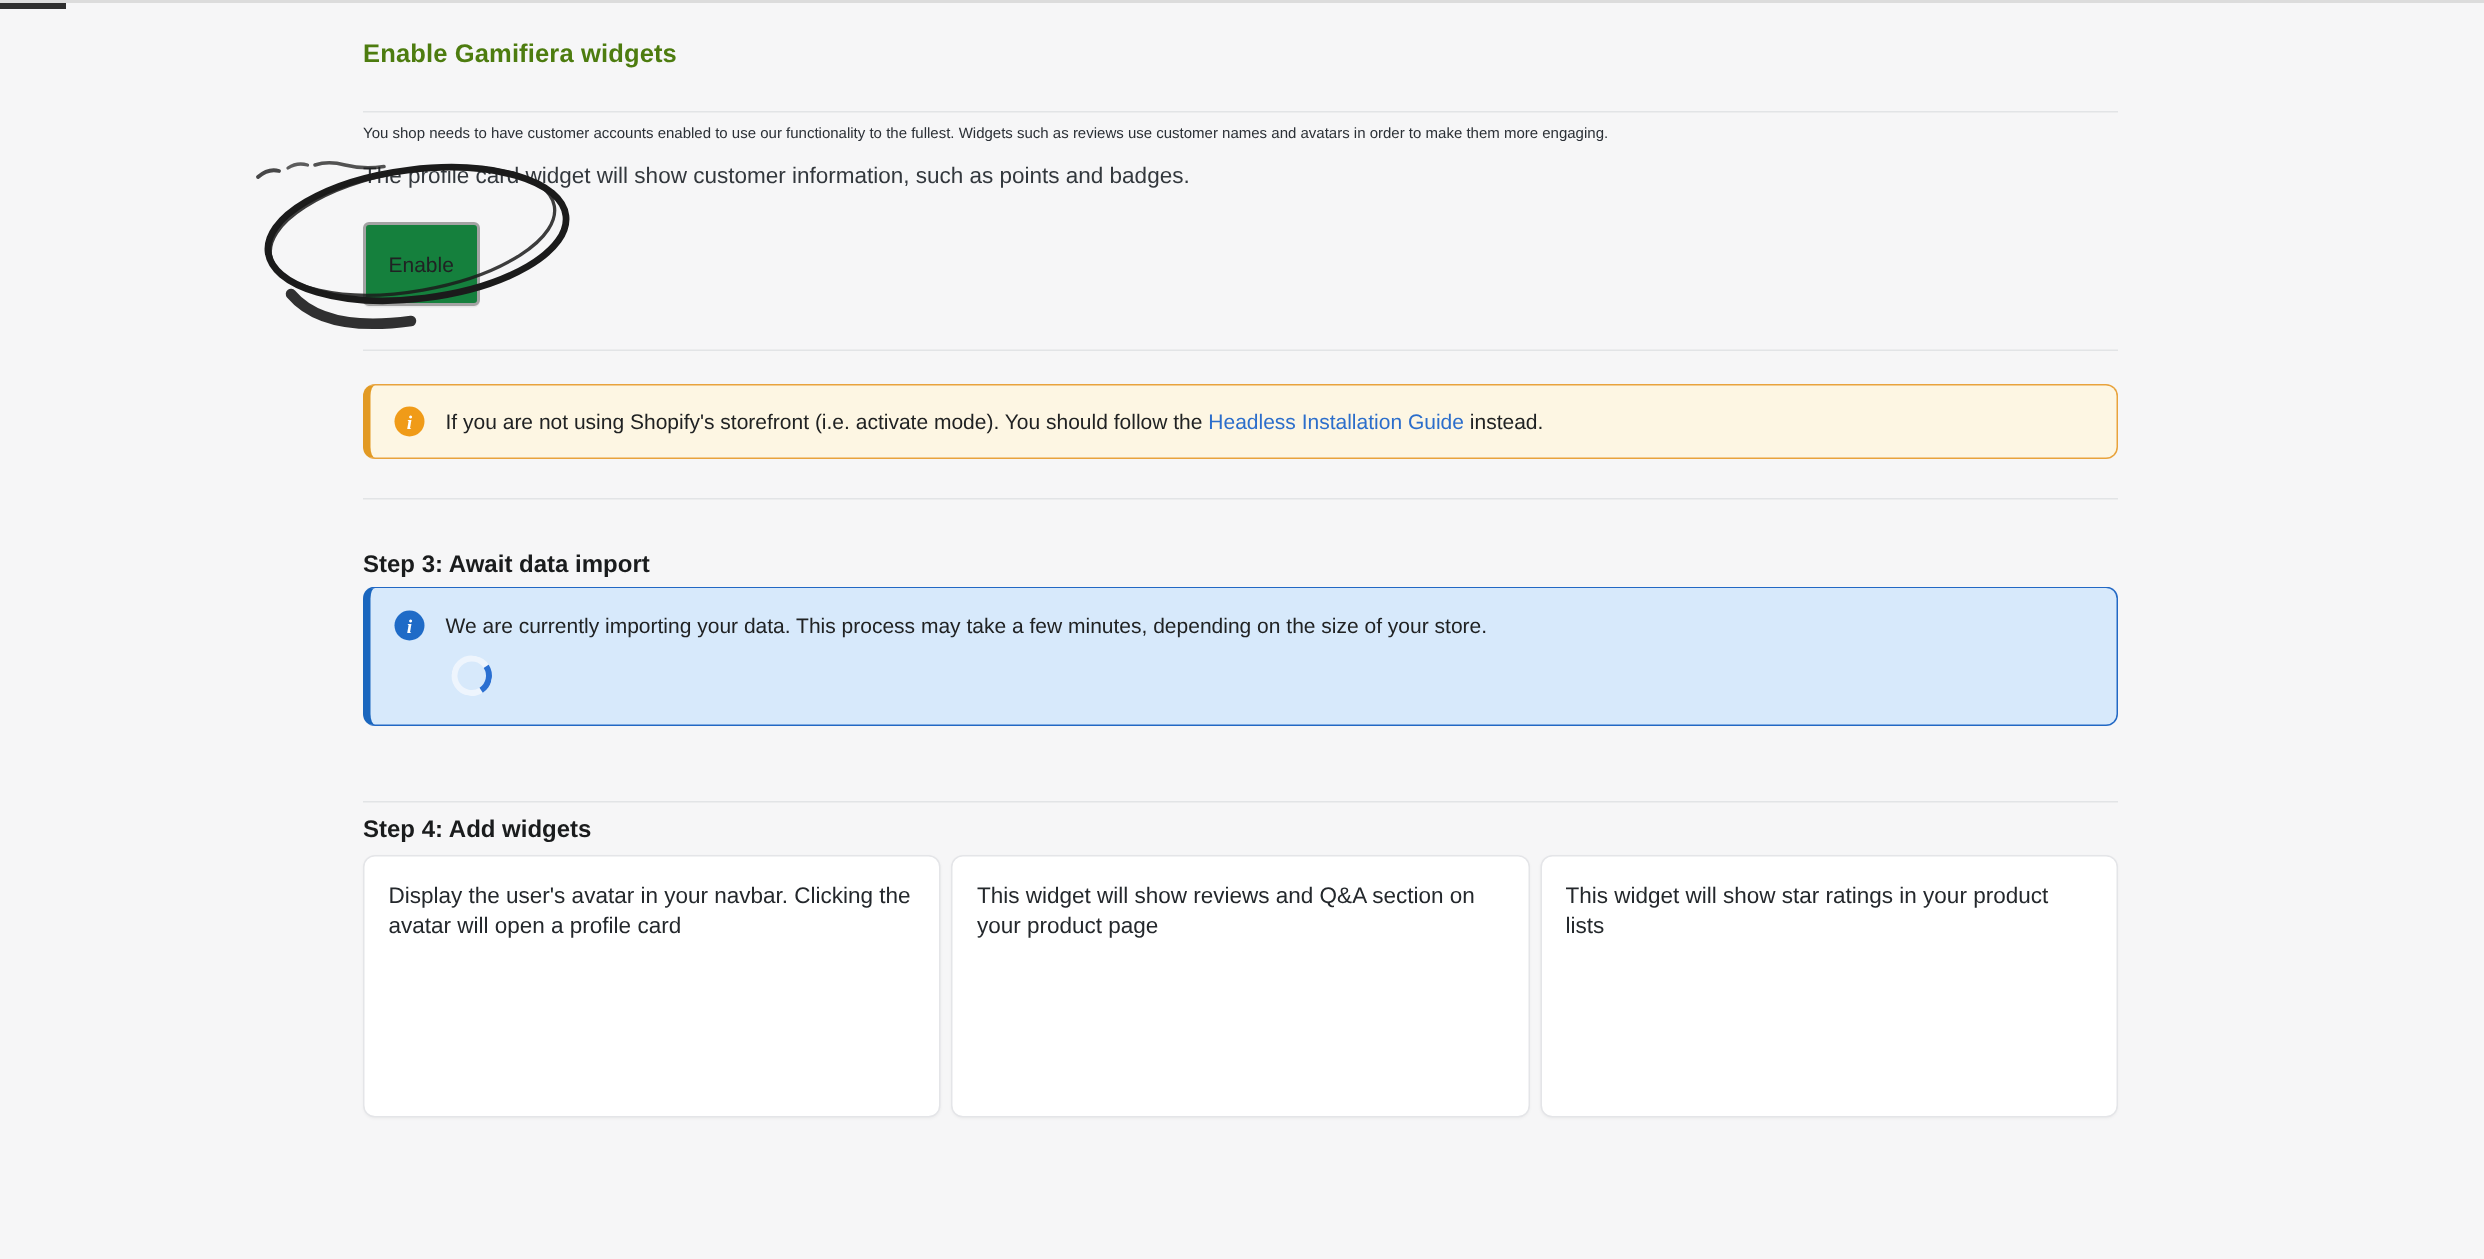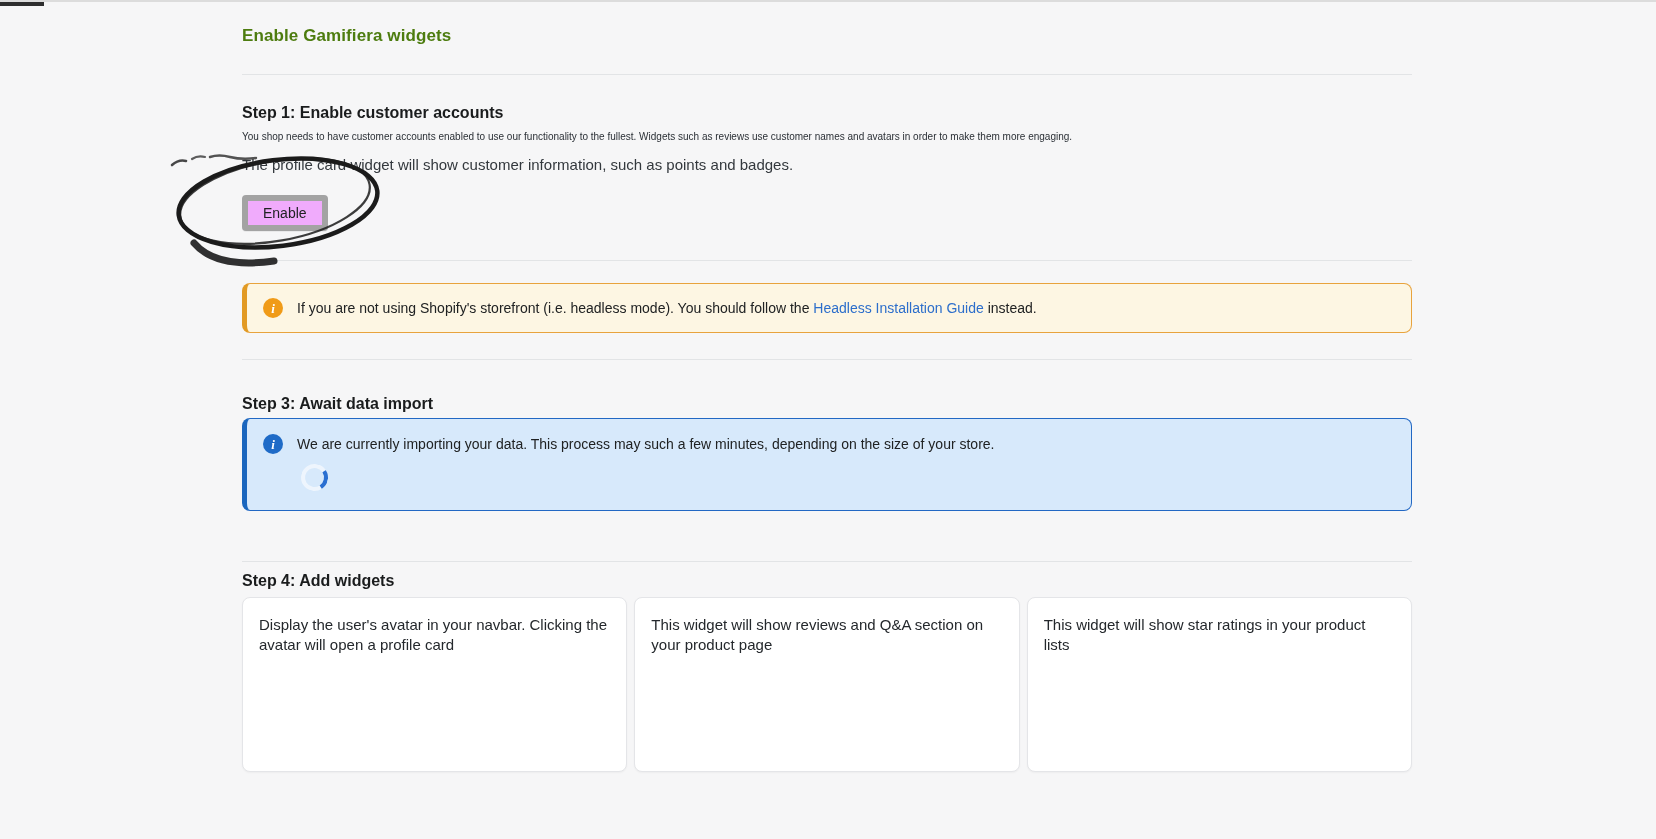--- a/index.html
+++ b/index.html
@@ -24,24 +24,24 @@
   .d3 { margin-top:26px; }
   .d4 { margin-top:50px; }
 
   h2.step-heading { font-size:16px; font-weight:bold; color:#1a1c1d; }
   .step1 h2 { margin-top:29px; }
   .p-body { font-size:10px; color:#2b3036; margin-top:9px; }
   .p-body-lg { font-size:15px; color:#33383d; margin-top:14px; }
 
   .btn {
     display:inline-block;
-    background:#f0abfc;
-    border:6px solid #a3a3a3;
+    background:#15803d;
+    border:2px solid #a3a3a3;
     border-radius:4px;
-    padding:4px 15px;
+    padding:18px 15px;
     font-size:14px;
     color:#202223;
     cursor:pointer;
     box-shadow:0 1px 0 rgba(0,0,0,.05);
     font-family:inherit;
   }
 
   .enable-wrap { position:relative; display:inline-block; margin-top:22px; margin-left:0; }
   .annotation-svg { position:absolute; left:-78px; top:-50px; pointer-events:none; overflow:visible; }
 
@@ -116,21 +116,20 @@
 
 <div class="top-artifact"></div>
 
 <div class="content">
 
   <h1 class="page-title">Enable Gamifiera widgets</h1>
 
   <hr class="divider d1">
 
   <section class="step1">
-    <h2 class="step-heading">Step 1: Enable customer accounts</h2>
     <p class="p-body">You shop needs to have customer accounts enabled to use our functionality to the fullest. Widgets such as reviews use customer names and avatars in order to make them more engaging.</p>
     <p class="p-body-lg">The profile card widget will show customer information, such as points and badges.</p>
     <span class="enable-wrap">
       <button class="btn">Enable</button>
       <svg class="annotation-svg" width="272" height="142" viewBox="0 0 272 142">
         <g fill="none" stroke="#1b1b1b" stroke-linecap="round">
           <ellipse cx="114" cy="58" rx="100" ry="43" stroke-width="4.5" transform="rotate(-7 114 58)"></ellipse>
           <ellipse cx="111" cy="56" rx="96" ry="40" stroke-width="2.2" opacity="0.85" transform="rotate(-10 111 56)"></ellipse>
           <path d="M30 98 Q 52 124 110 116" stroke-width="7" opacity="0.9"></path>
           <path d="M8 20 q 7 -6 14 -4" stroke-width="2.6" opacity="0.8"></path>
@@ -139,35 +138,35 @@
         </g>
       </svg>
     </span>
   </section>
 
   <hr class="divider d2">
 
   <div class="banner banner-warning">
     <span class="circle-icon icon-orange">i</span>
     <span>
-      <span>If you are not using Shopify's storefront (i.e. headless mode). You should follow the</span>
+      <span>If you are not using Shopify's storefront (i.e. activate mode). You should follow the</span>
       <a class="inline-link">Headless Installation Guide</a>
       <span>instead.</span>
     </span>
   </div>
 
 
   <hr class="divider d3">
 
   <section class="step3">
     <h2 class="step-heading">Step 3: Await data import</h2>
     <div class="banner banner-info">
       <div class="banner-row">
         <span class="circle-icon icon-blue">i</span>
-        <span>We are currently importing your data. This process may such a few minutes, depending on the size of your store.</span>
+        <span>We are currently importing your data. This process may take a few minutes, depending on the size of your store.</span>
       </div>
       <div class="spinner"></div>
     </div>
   </section>
 
   <hr class="divider d4">
 
   <section class="step4">
     <h2 class="step-heading">Step 4: Add widgets</h2>
     <div class="cards">

